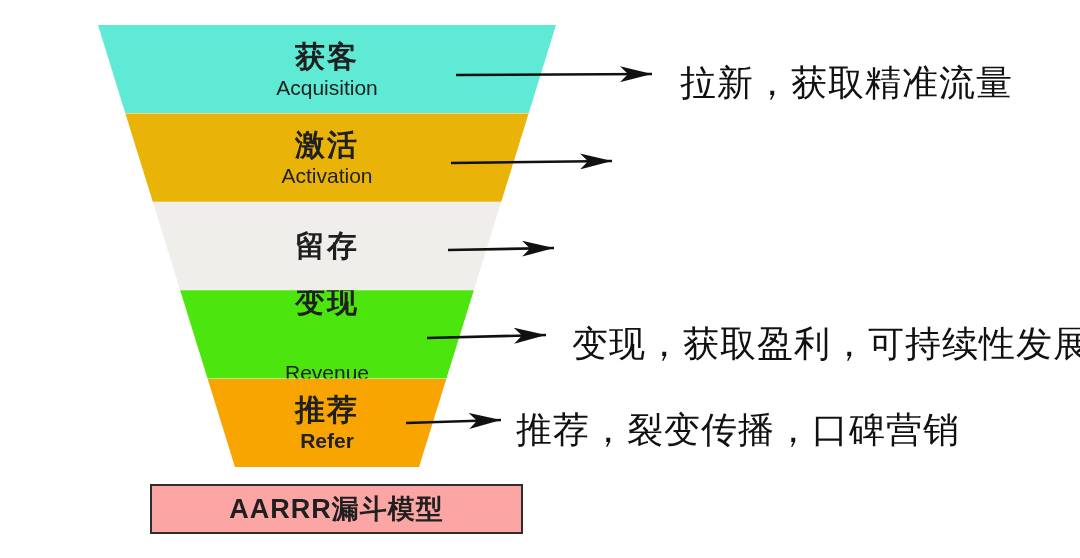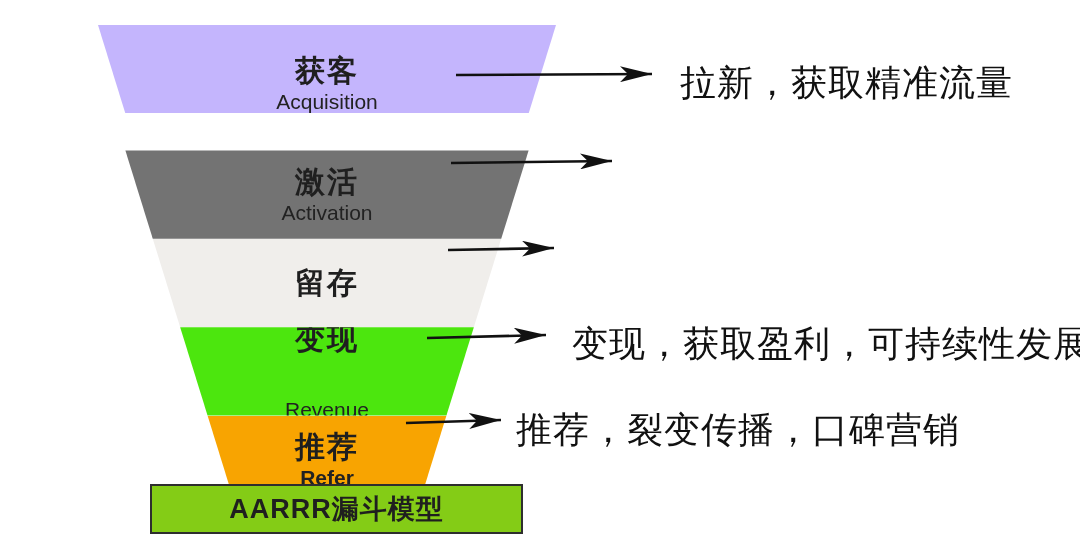--- a/index.html
+++ b/index.html
@@ -62,40 +62,40 @@
   .desc-2 { left: 645px; top: 146px; }
   .desc-3 { left: 608px; top: 233px; }
   .desc-4 { left: 572px; top: 320px; }
   .desc-5 { left: 516px; top: 406px; }
 
   
   .caption-box {
     position: absolute;
     left: 150px; top: 484px;
     width: 369px; height: 46px;
-    background: #84cc16;
+    background: #fca5a5;
     border: 2px solid #2e2e2e;
     display: flex; align-items: center; justify-content: center;
   }
   .caption-text {
     font-size: 27px; font-weight: 700;
     color: #1f1f1f; letter-spacing: 1px;
   }
 </style>
 </head>
 <body>
 
 <div class="canvas">
 
   <div class="funnel">
-    <div class="layer layer-1" style="background: #c4b5fd; justify-content: flex-end;">
+    <div class="layer layer-1" style="background: #5eead4;">
       <div class="zh">获客</div>
       <div class="en">Acquisition</div>
     </div>
-    <div class="layer layer-2" style="background: #737373; margin-top: 37px;">
+    <div class="layer layer-2" style="background: #eab308;">
       <div class="zh">激活</div>
       <div class="en">Activation</div>
     </div>
     <div class="layer layer-3" style="background: rgb(240, 238, 235);">
       <div class="zh">留存</div>
     </div>
     <div class="layer layer-4" style="background: rgb(76, 230, 14); gap: 40px;">
       <div class="zh">变现</div>
       <div class="en">Revenue</div>
     </div>

